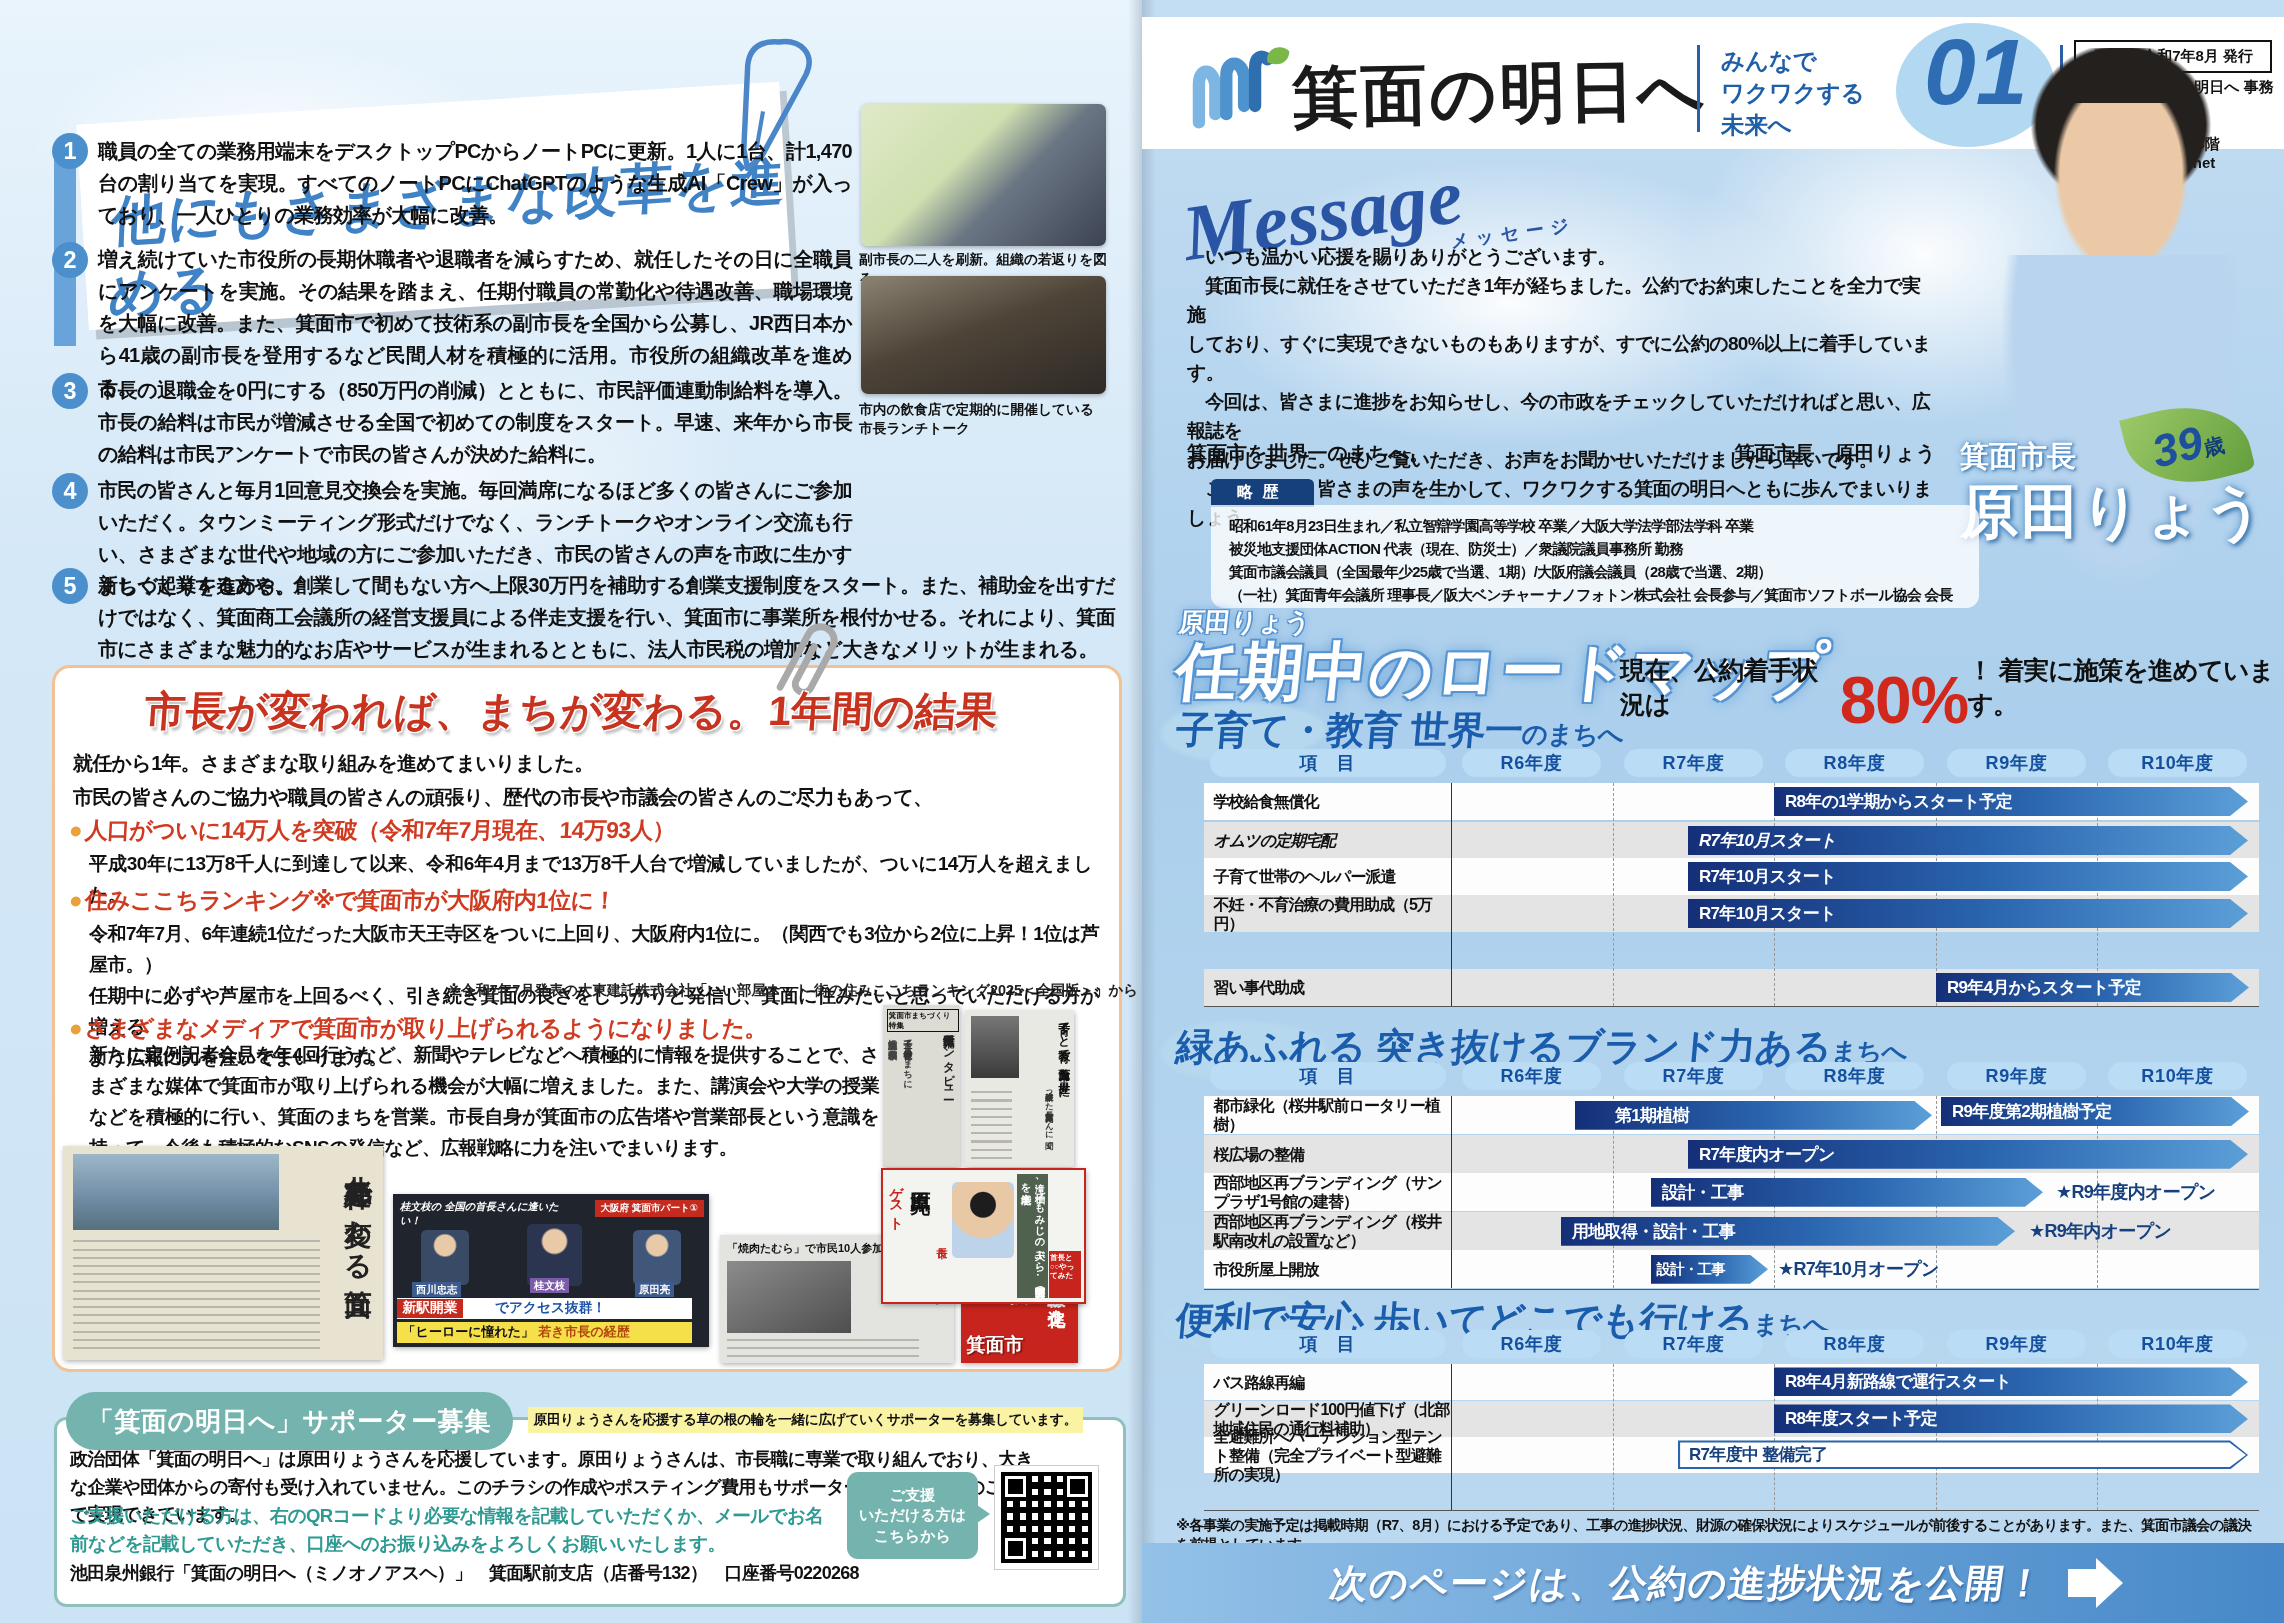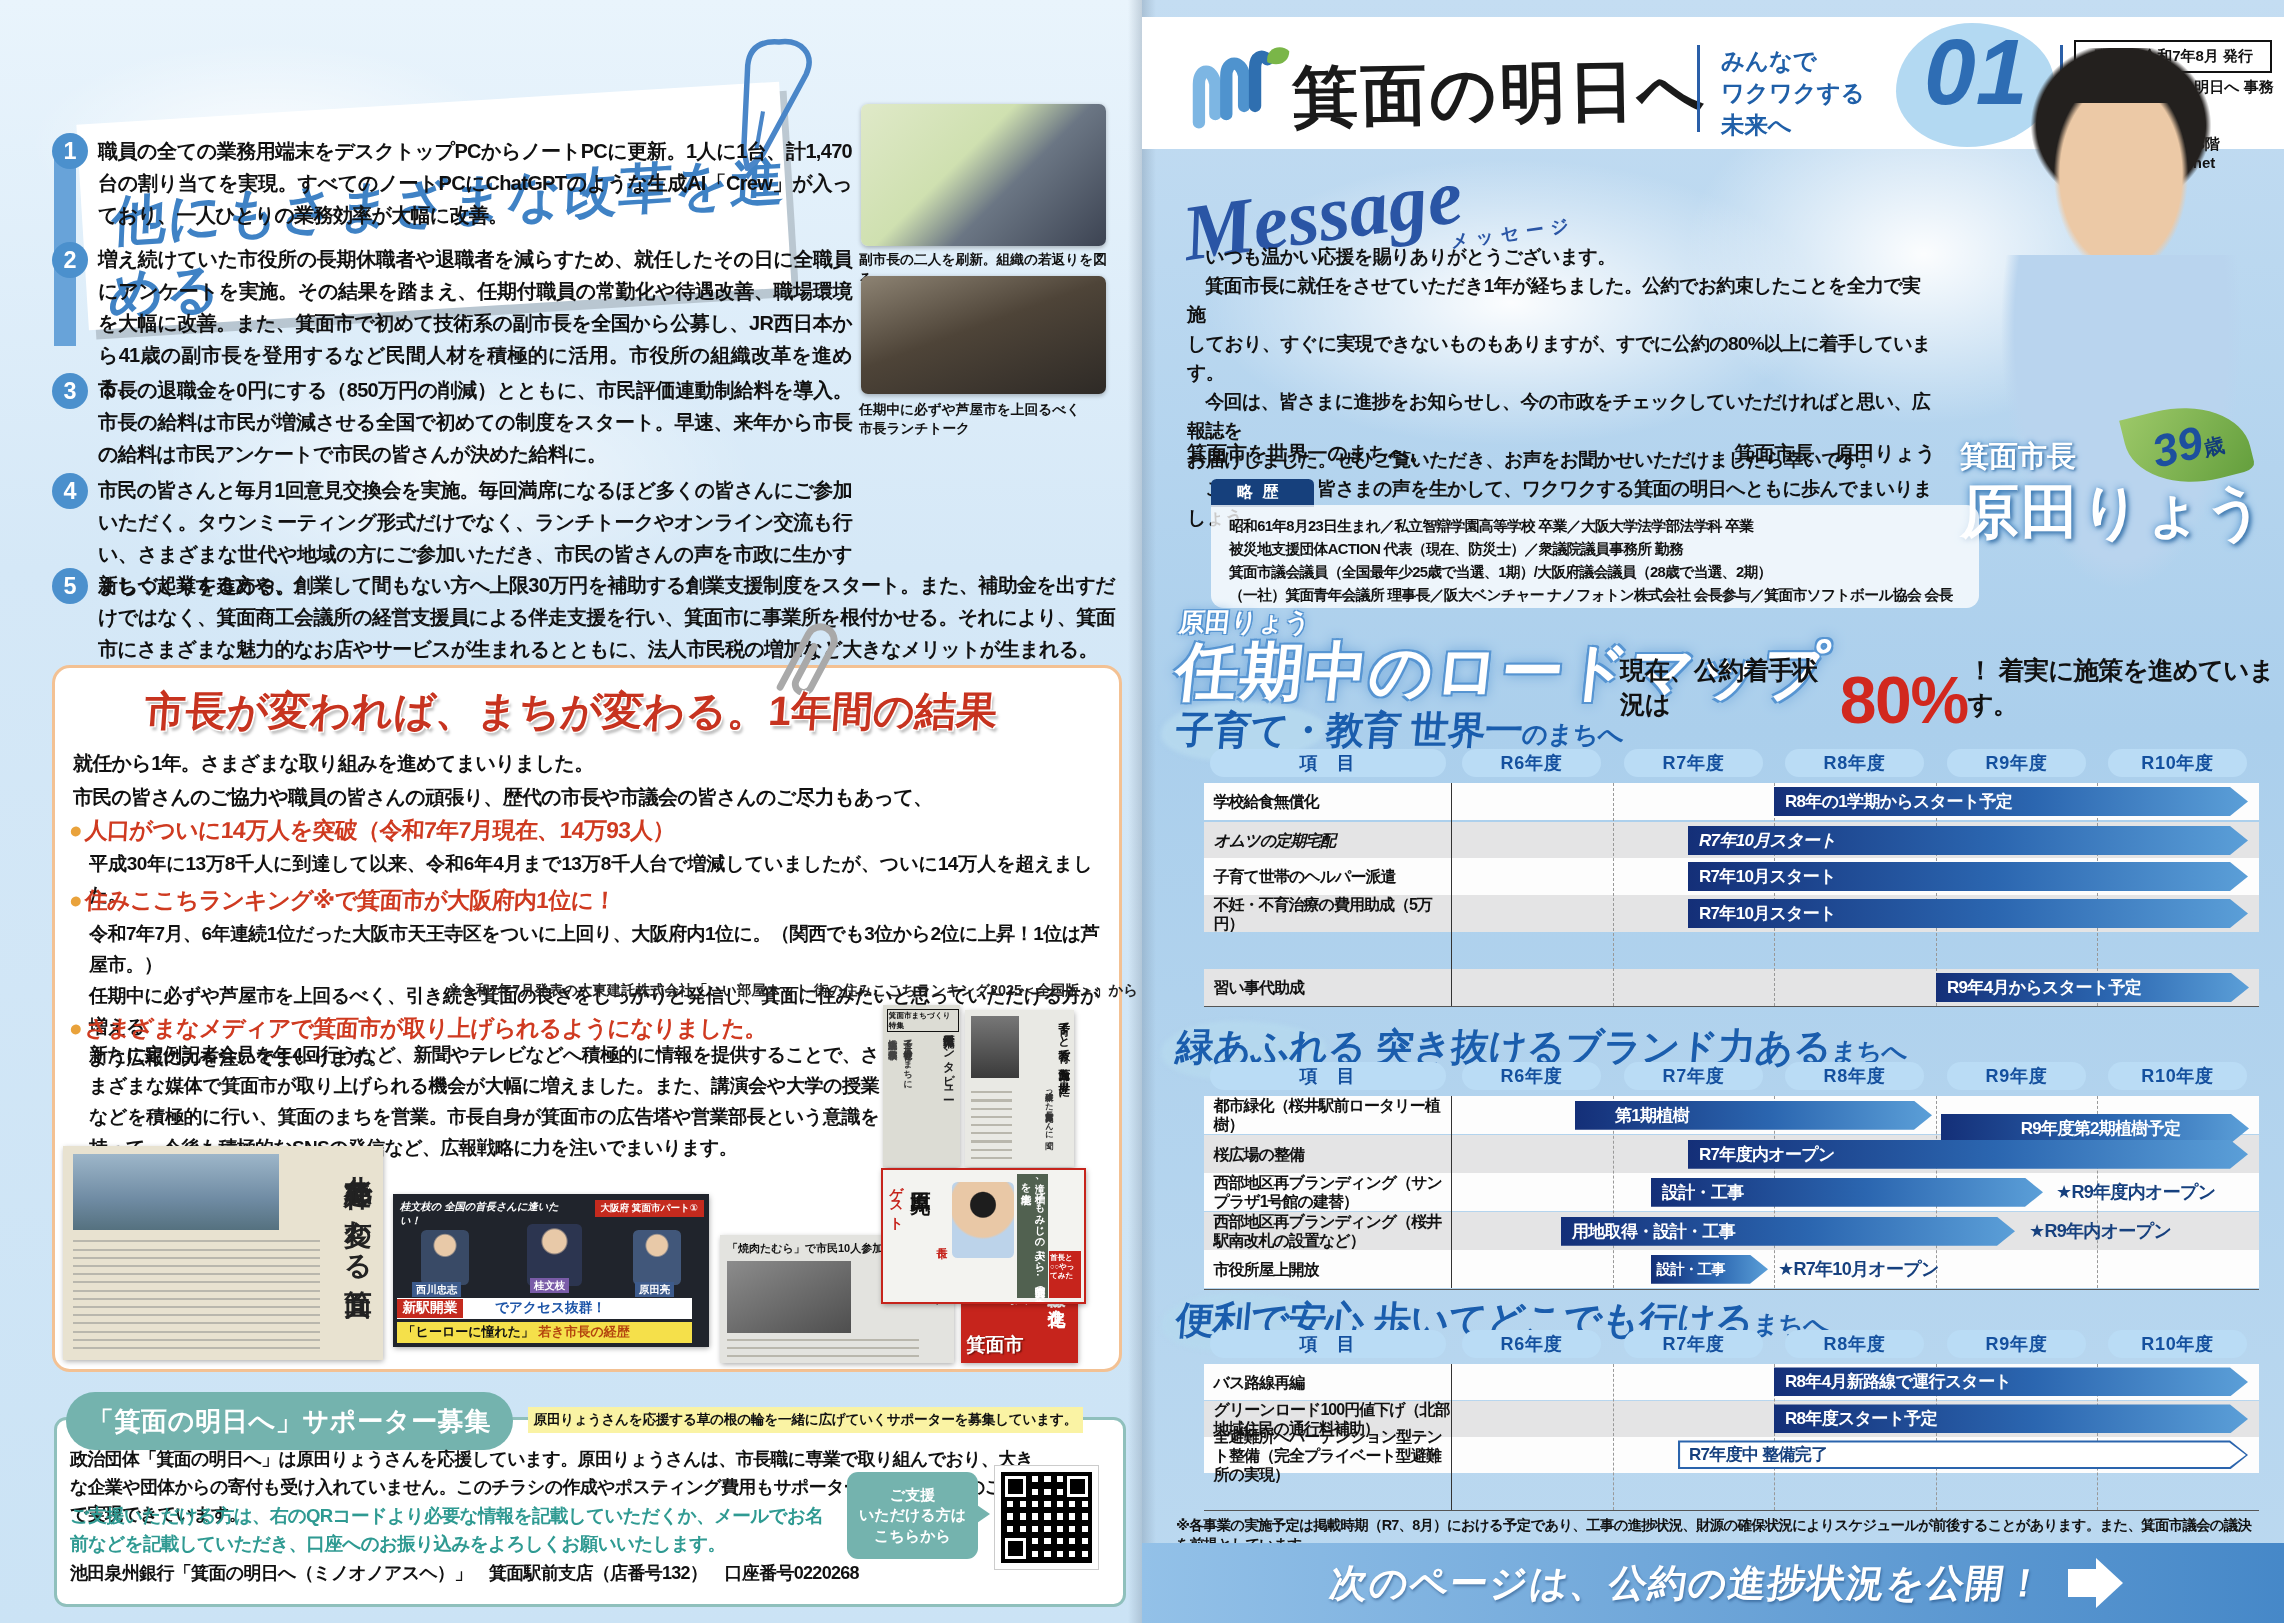--- a/index.html
+++ b/index.html
@@ -143,21 +143,21 @@
     </div>
   <div class="abs item-text" style="left:98px;top:474px;">市民の皆さんと毎月1回意見交換会を実施。毎回満席になるほど多くの皆さんにご参加いただく。タウンミーティング形式だけでなく、ランチトークやオンライン交流も行い、さまざまな世代や地域の方にご参加いただき、市民の皆さんの声を市政に生かすまちづくりを進める。</div>
   <div class="abs" style="left:52px;top:568px;">
       <div class="item-num">5</div>
     </div>
   <div class="abs item-text" style="left:98px;top:569px;width:1017px;">新しく起業する方や、創業して間もない方へ上限30万円を補助する創業支援制度をスタート。また、補助金を出すだけではなく、箕面商工会議所の経営支援員による伴走支援を行い、箕面市に事業所を根付かせる。それにより、箕面市にさまざまな魅力的なお店やサービスが生まれるとともに、法人市民税の増加など大きなメリットが生まれる。</div>
 
   <div class="abs photo" style="left:861px;top:104px;width:245px;height:142px;background:linear-gradient(135deg,#dfe9c8 0%,#cfe0b0 40%,#6b7684 60%,#3c4352 100%);"></div>
   <div class="abs caption" style="left:859px;top:250px;width:261px;">副市長の二人を刷新。組織の若返りを図る</div>
   <div class="abs photo" style="left:861px;top:276px;width:245px;height:118px;background:linear-gradient(160deg,#8d8373 0%,#4e4438 45%,#2e2a26 100%);"></div>
-  <div class="abs caption pre" style="left:859px;top:400px;width:261px;">任期中に必ずや芦屋市を上回るべく
+  <div class="abs caption pre" style="left:859px;top:400px;width:261px;">市内の飲食店で定期的に開催している
 市長ランチトーク</div>
 
   <div class="abs rbox"></div>
   <svg class="abs" style="left:770px;top:618px;width:76px;height:89px;transform:rotate(28deg);" viewBox="0 0 55 65">
     <path d="M18 58 L18 14 a10 10 0 0 1 20 0 L38 48 a6 6 0 0 1 -12 0 L26 20" fill="none" stroke="#a9a9a9" stroke-width="5" stroke-linecap="round"></path>
   </svg>
   <div class="abs rbox-title">市長が変われば、まちが変わる。1年間の結果</div>
   <div class="abs rbox-intro pre">就任から1年。さまざまな取り組みを進めてまいりました。
 市民の皆さんのご協力や職員の皆さんの頑張り、歴代の市長や市議会の皆さんのご尽力もあって、</div>
 
@@ -374,21 +374,21 @@
     <div class="ypill" style="left:420px;top:0;width:139px;">R7年度</div>
     <div class="ypill" style="left:581px;top:0;width:139px;">R8年度</div>
     <div class="ypill" style="left:743px;top:0;width:139px;">R9年度</div>
     <div class="ypill" style="left:904px;top:0;width:139px;">R10年度</div>
 
     <div class="trow" style="top:34px;height:38px;background:#fdfdfd;">
       <div class="trow-label">都市緑化（桜井駅前ロータリー植樹）</div>
       <div class="bar" style="left:371px;top:4.8px;width:357px;padding-left:40px;">
           <span>第1期植樹</span>
         </div>
-      <div class="bar" style="left:737px;top:18px;width:308px;justify-content:center;">
+      <div class="bar" style="left:737px;top:1px;width:308px;">
           <span>R9年度第2期植樹予定</span>
         </div>
     </div>
     <div class="trow" style="top:73px;height:38px;background:#e4e4e5;">
       <div class="trow-label">桜広場の整備</div>
       <div class="bar" style="left:484px;top:4.8px;width:560px;">
           <span>R7年度内オープン</span>
         </div>
     </div>
     <div class="trow" style="top:111px;height:38px;background:#fdfdfd;">

